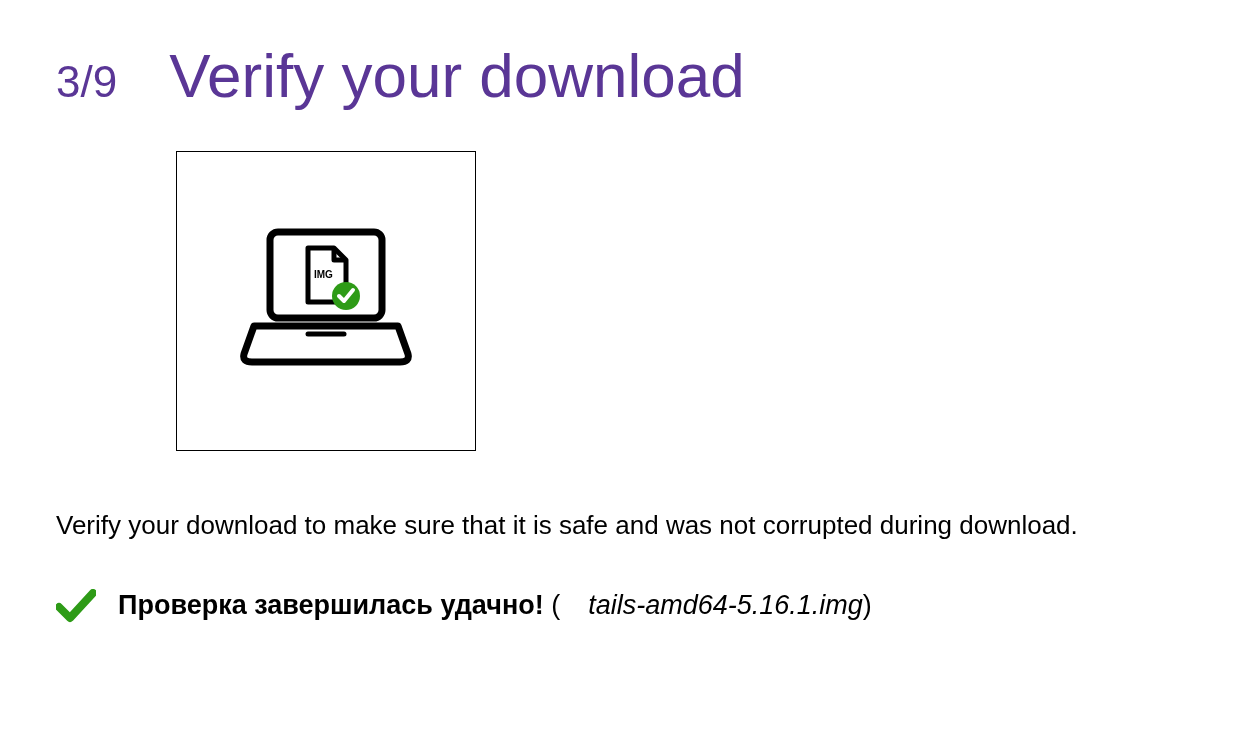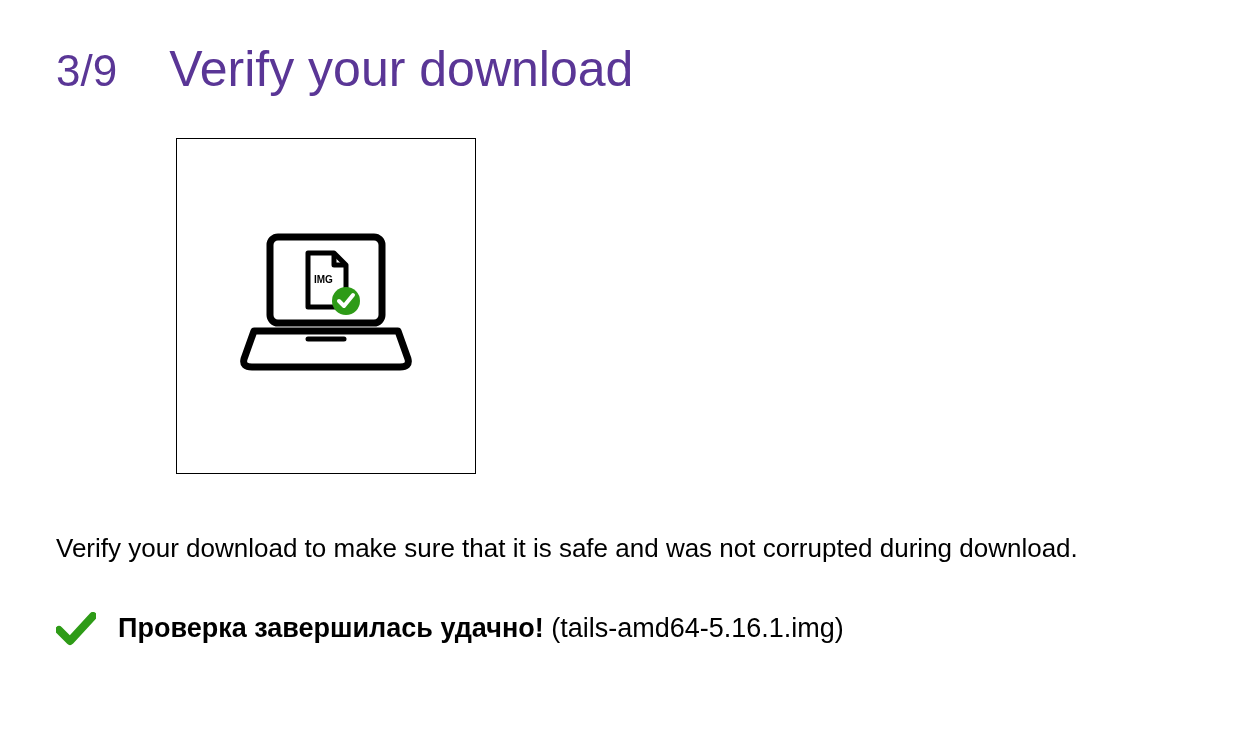--- a/index.html
+++ b/index.html
@@ -19,26 +19,26 @@
       gap: 52px;
       margin-bottom: 40px;
     }
     .step-counter {
       color: #5a3696;
       font-size: 44px;
       font-weight: 400;
     }
     .step-title {
       color: #5a3696;
-      font-size: 50px;
+      font-size: 62px;
       font-weight: 400;
     }
     .illustration-box {
       width: 300px;
-      height: 336px;
+      height: 300px;
       border: 1px solid #000000;
       margin-left: 120px;
       margin-bottom: 56px;
       display: flex;
       align-items: center;
       justify-content: center;
       background: #ffffff;
     }
     .laptop-svg {
       width: 180px;
@@ -62,20 +62,22 @@
       flex-shrink: 0;
     }
     .status-text {
       font-size: 27px;
       color: #000000;
     }
     .status-text .bold {
       font-weight: 700;
     }
     .status-text .italic {
+      font-style: italic;
+      margin-left: 28px;
     }
   </style>
 </head>
 <body>
 
 <div class="heading-row">
   <span class="step-counter">3/9</span>
   <h1 class="step-title">Verify your download</h1>
 </div>
 

